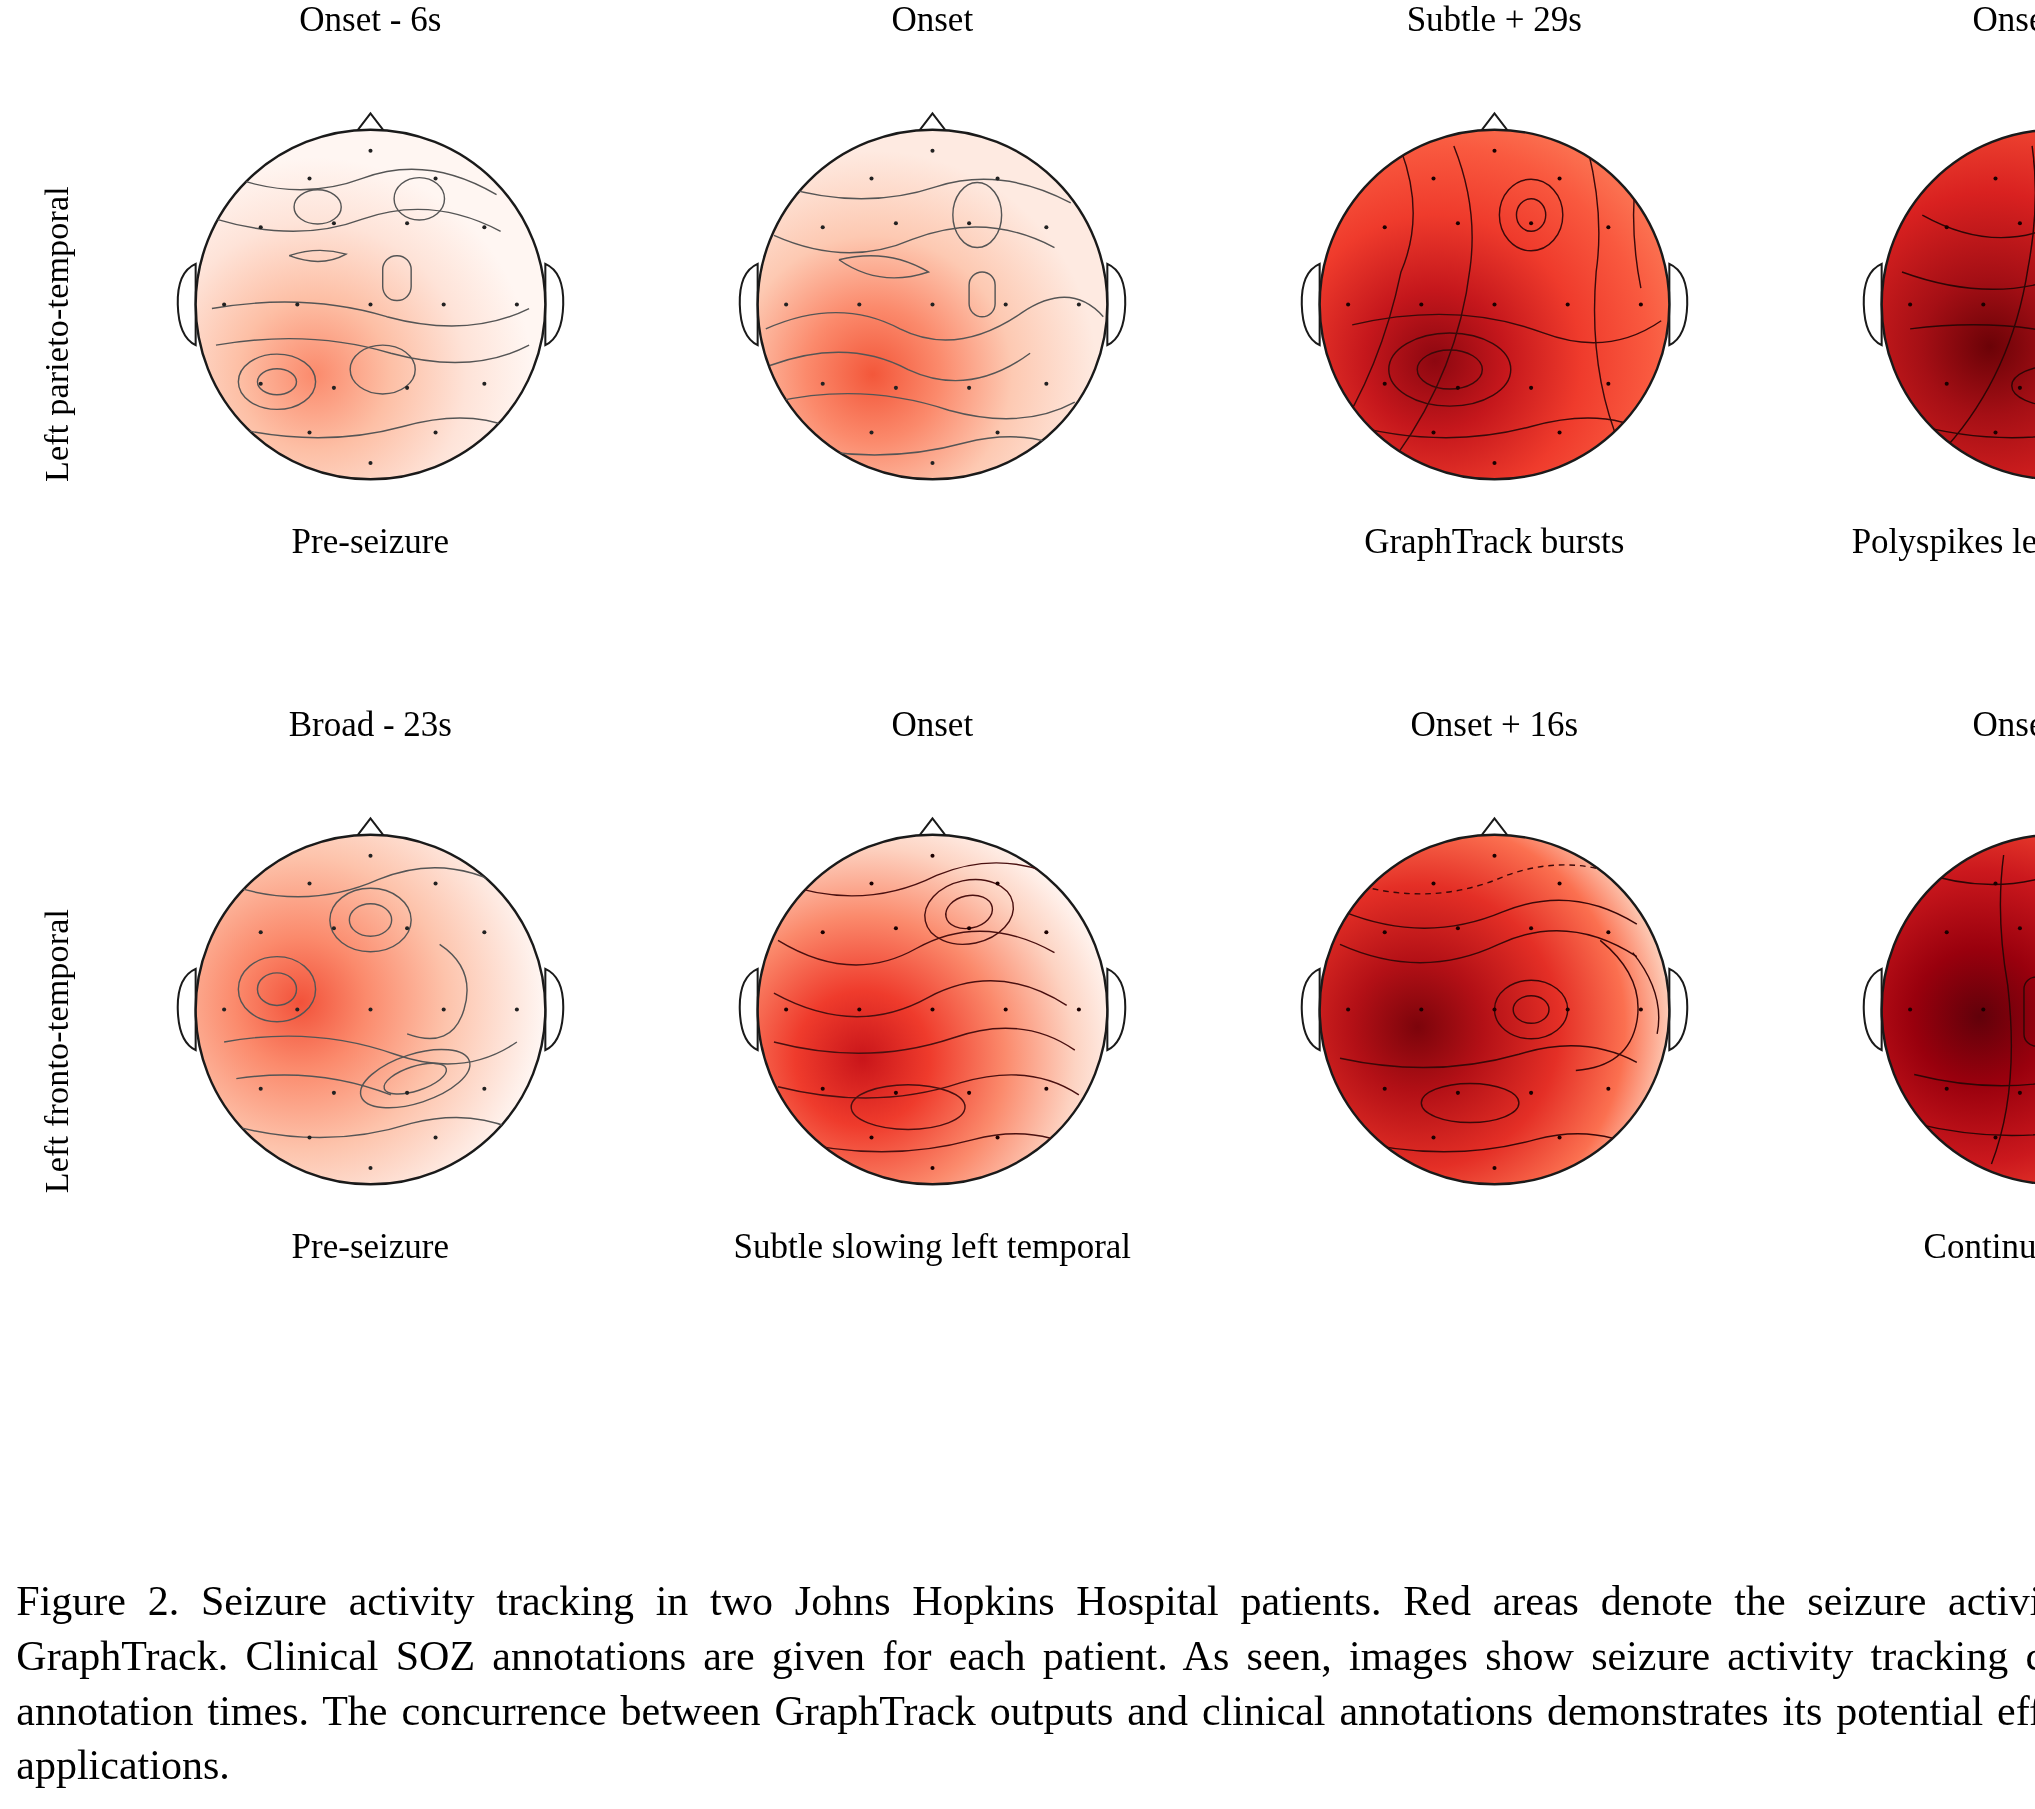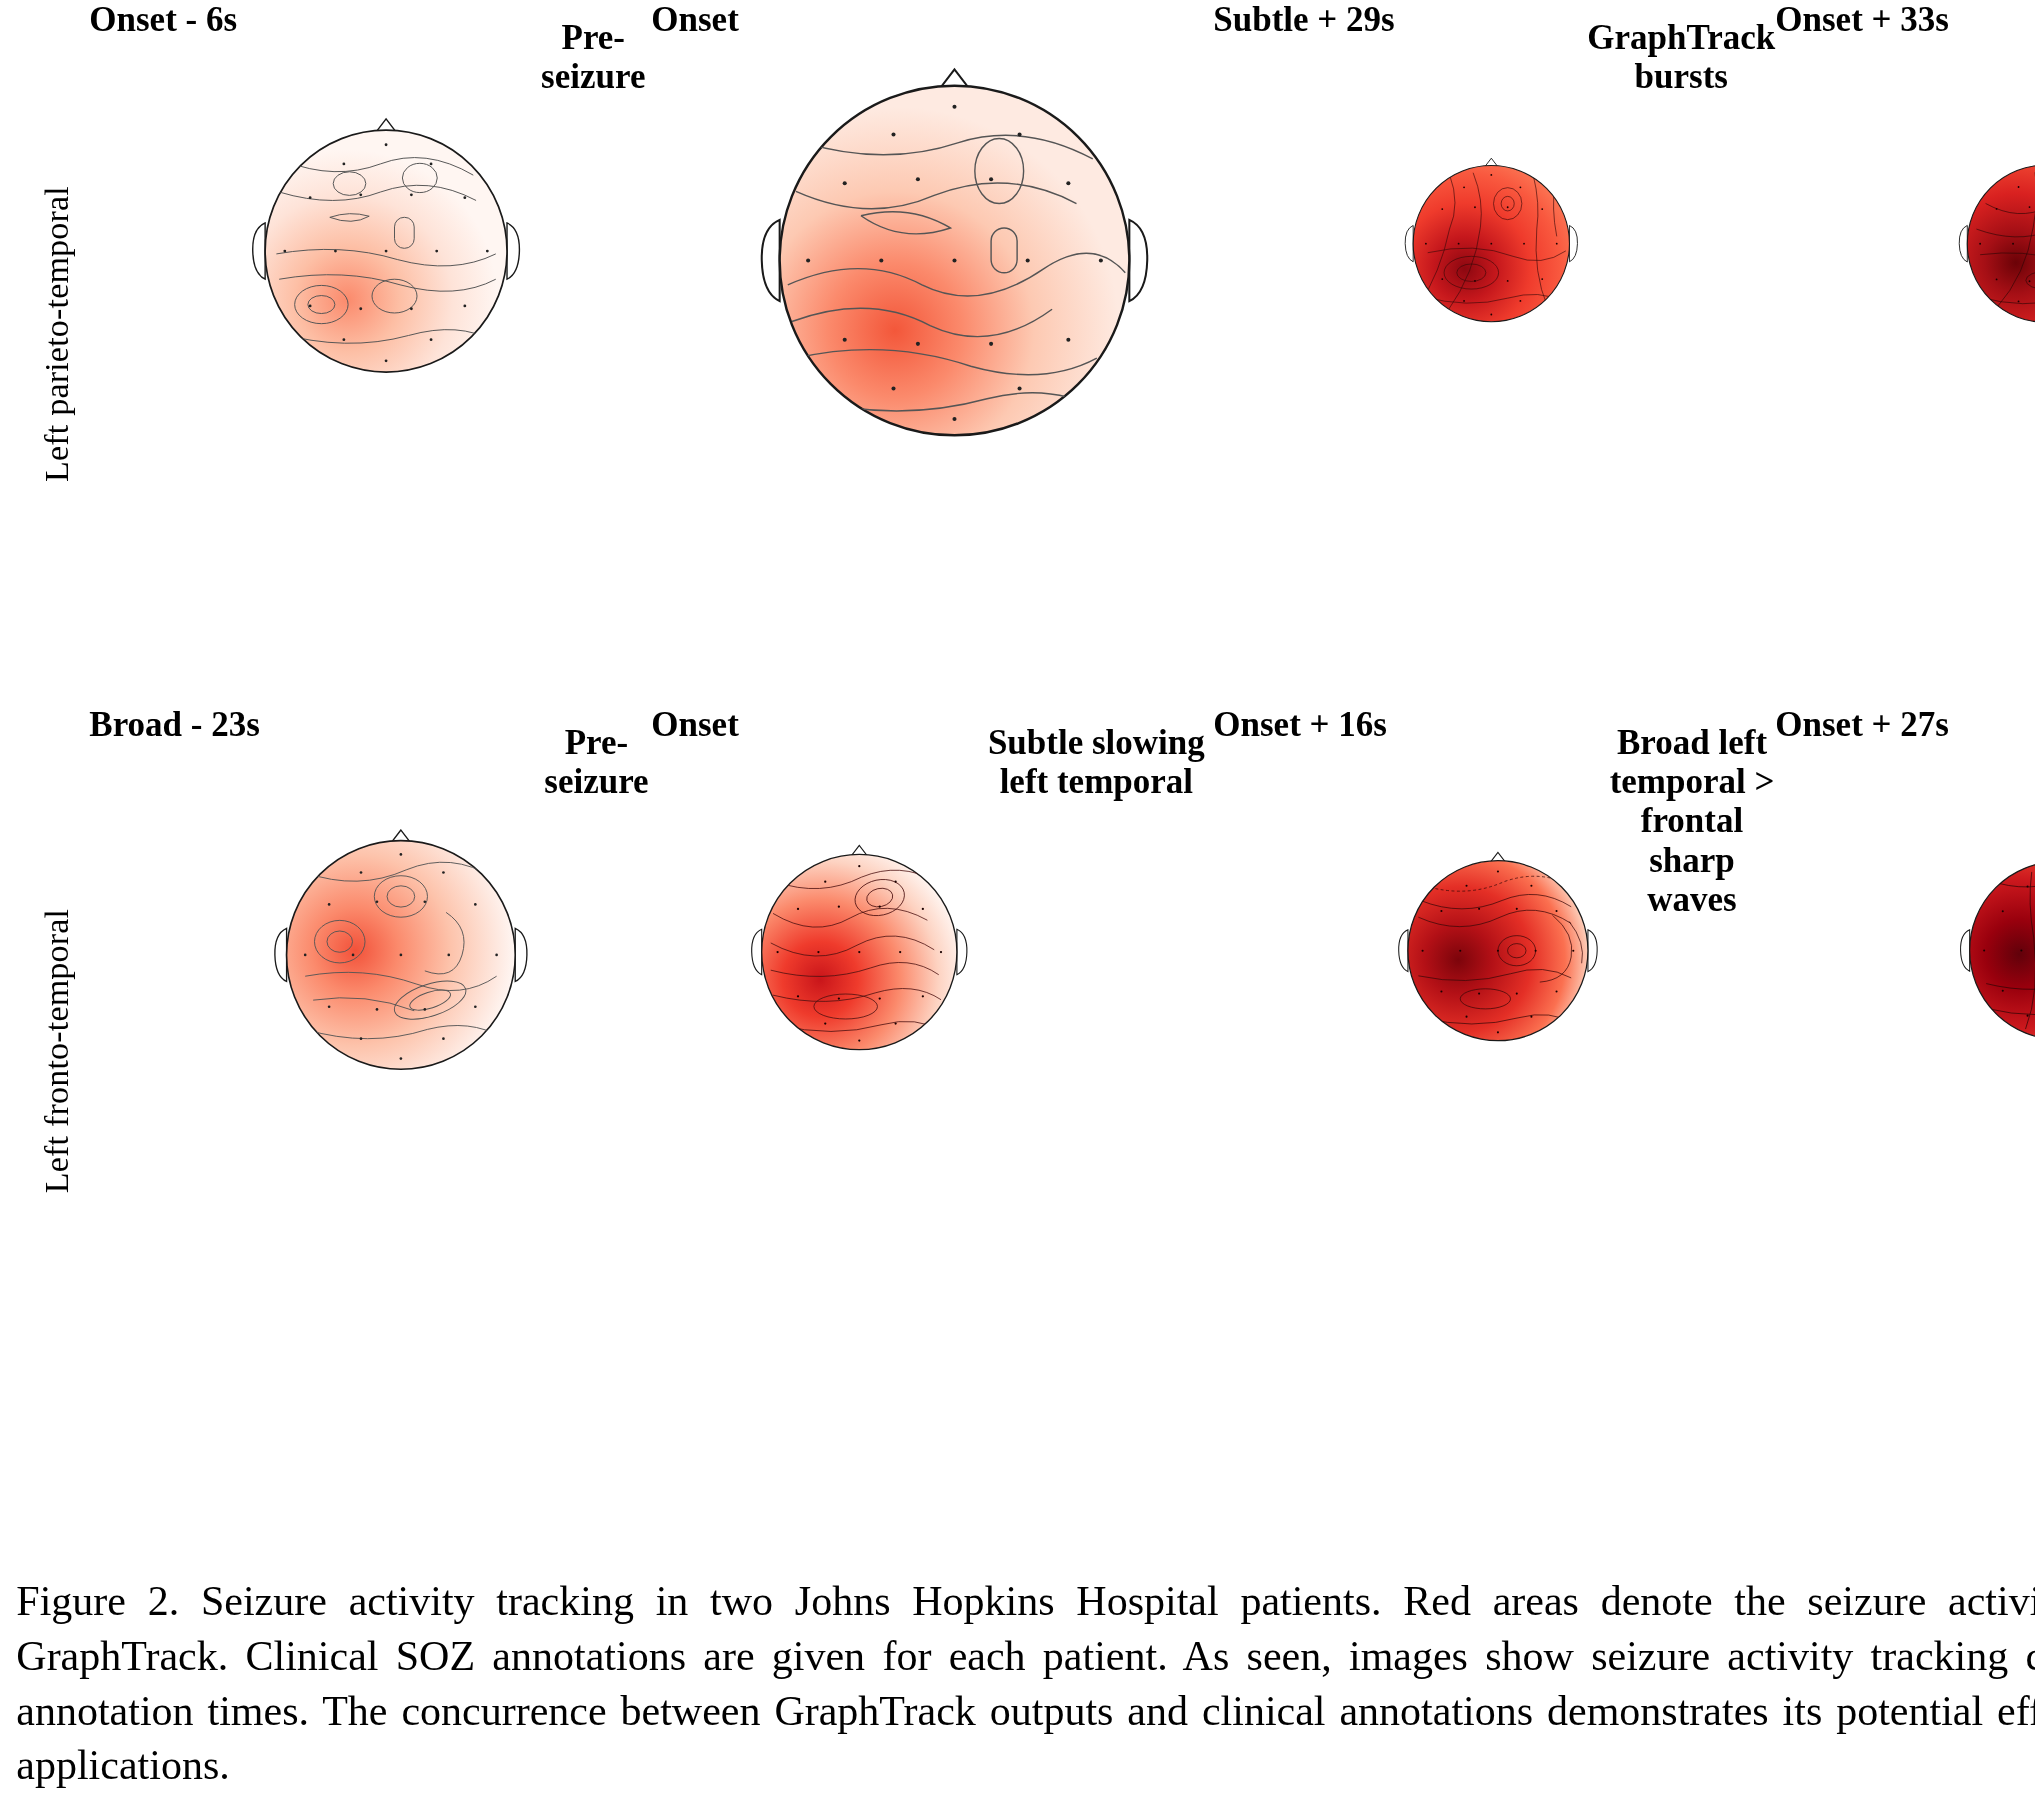--- a/index.html
+++ b/index.html
@@ -47,22 +47,22 @@
     letter-spacing: 0.2px;
   }
   .cells {
     display: flex;
     flex-direction: row;
     margin-left: 73px;
   }
   .cell {
     width: 562px;
     display: flex;
-    align-items: flex-start;
-    font-weight: bold;
+    flex-direction: column;
+    align-items: center;
   }
   .cell-title {
     font-size: 35px;
     text-align: center;
     margin-bottom: 4.1px;
     white-space: nowrap;
   }
   .cell-caption {
     font-size: 35px;
     text-align: center;
@@ -512,22 +512,20 @@
               <circle cx="260" cy="835" r="5"></circle>
                 <circle cx="440" cy="845" r="5"></circle>
                 <circle cx="620" cy="845" r="5"></circle>
                 <circle cx="810" cy="835" r="5"></circle>
               <circle cx="380" cy="955" r="5"></circle>
                 <circle cx="690" cy="955" r="5"></circle>
                 <circle cx="530" cy="1030" r="5"></circle>
             </g>
           </svg>
         </div>
-        <div class="cell-caption" style="white-space:pre-line;">Broad left temporal &gt;
-frontal sharp waves</div>
       </div>
 
       <div class="cell">
         <div class="cell-title">Onset + 27s</div>
         <div class="head">
           <svg viewBox="0 0 1060 1130">
             <defs>
               <clipPath id="clip-r1c3">
                   <circle cx="530" cy="640" r="430"></circle>
                 </clipPath>

